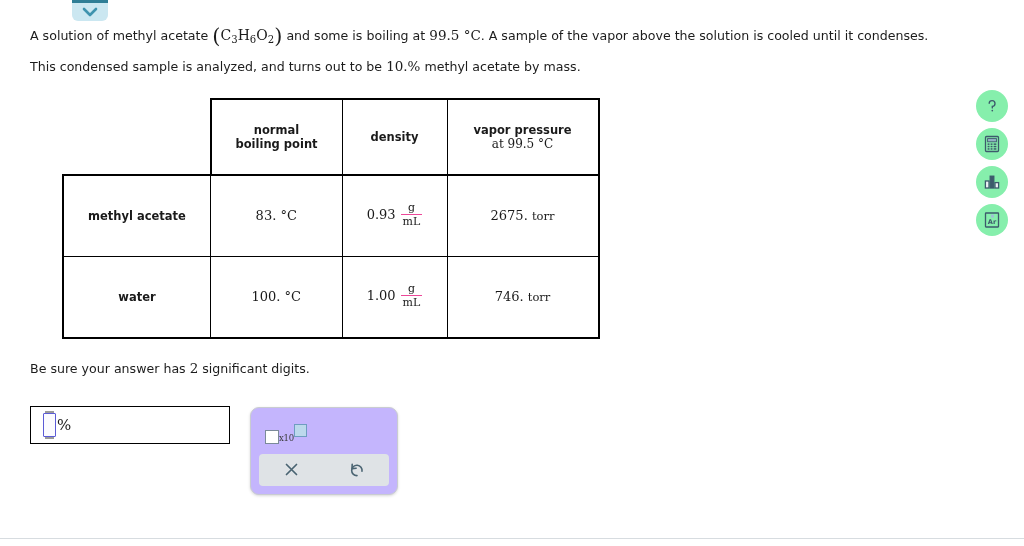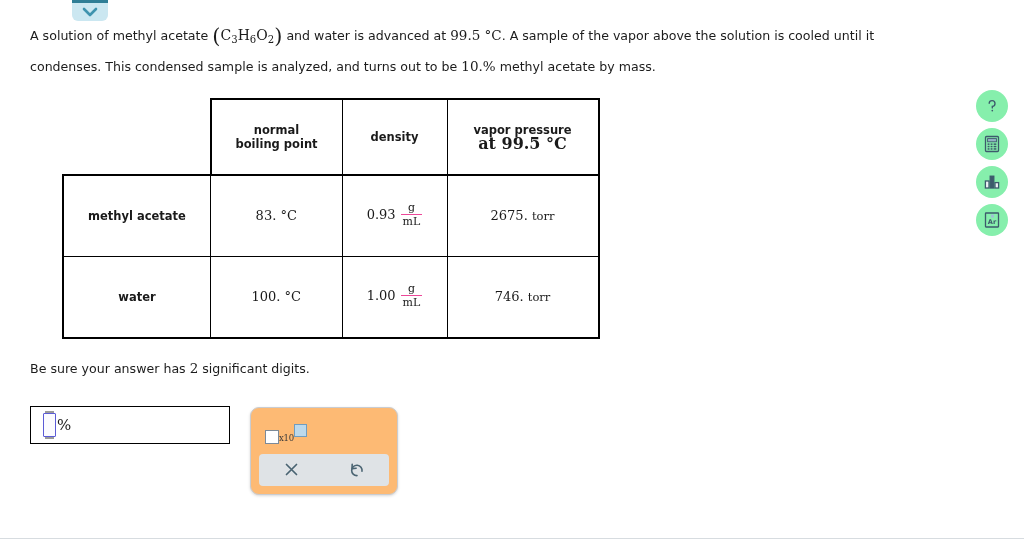--- a/index.html
+++ b/index.html
@@ -183,21 +183,21 @@
     font-family: "DejaVu Serif", "Liberation Serif", serif;
     font-size: 15px;
     margin-left: 1px;
   }
 
   
   .palette {
     width: 148px;
     border: 1.5px solid #c9ccd1;
     border-radius: 9px;
-    background: #fdba74;
+    background: #c4b5fd;
     box-shadow: 0 1px 3px rgba(0,0,0,0.16);
     box-sizing: border-box;
     overflow: hidden;
     position: relative;
     top: 1px;
   }
   .palette-top {
     height: 46px;
     display: flex;
     align-items: center;
@@ -290,42 +290,42 @@
       <path d="M2 2 L8 8 L14 2" fill="none" stroke="#3f93ae" stroke-width="2.6" stroke-linecap="round" stroke-linejoin="round"></path>
     </svg>
   </span>
 </div>
 
 <div class="content">
 
   <p class="para">
     <span>A solution of methyl acetate</span>
     <span class="paren">(</span><span class="serif"><span>C</span><sub>3</sub><span>H</span><sub>6</sub><span>O</span><sub>2</sub></span><span class="paren">)</span>
-    <span>and water is advanced at</span>
+    <span>and some is boiling at</span>
     <span class="serif-sm">99.5 °C</span><span>. A sample of the vapor above the solution is cooled until it condenses. This condensed sample is analyzed, and turns out to be</span>
     <span class="serif-sm">10.%</span>
     <span>methyl acetate by mass.</span>
   </p>
 
 
   <div class="table-wrap">
     <table class="data">
       <tbody>
           <tr>
         <td class="corner"></td>
         <td class="hdr top first col-bp">
           <div>normal</div>
           <div>boiling point</div>
         </td>
         <td class="hdr top col-d">
           <div>density</div>
         </td>
         <td class="hdr top last col-vp">
           <div>vapor pressure</div>
-          <div class="serif-sm" style="font-weight:bold;font-size:16px;">at 99.5 °C</div>
+          <div class="serif-sm" style="font-weight:normal;font-size:12px;">at 99.5 °C</div>
         </td>
       </tr>
 
       <tr>
         <td class="rowlabel">methyl acetate</td>
         <td class="val">83. °C</td>
         <td class="val">
           <span>0.93</span><span class="frac"><span class="num">g</span><span class="den">mL</span></span>
         </td>
         <td class="val last">

